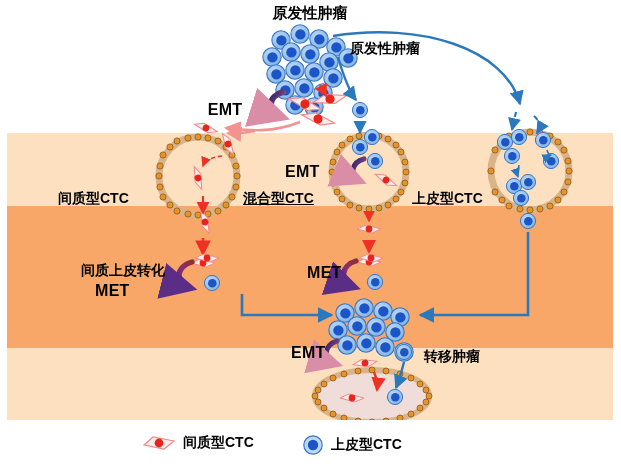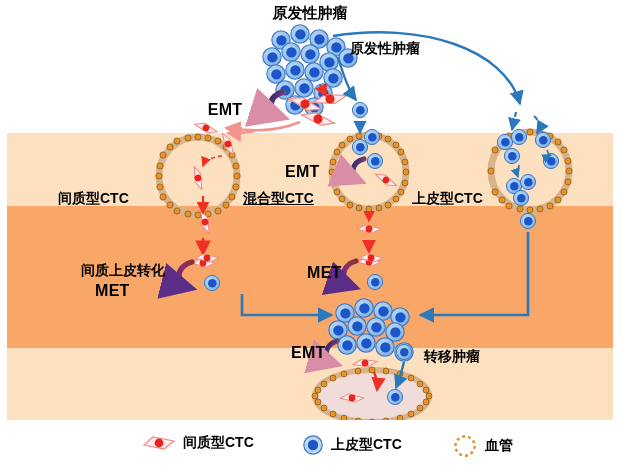--- a/index.html
+++ b/index.html
@@ -390,21 +390,15 @@
     </div>
 
     <div class="legend-item" style="left:302px;top:10px;">
       <svg width="22" height="22" viewBox="0 0 22 22">
         <circle cx="11" cy="11" r="9.2" fill="#bcd8f5" stroke="#3b78c4" stroke-width="1.2"></circle>
         <circle cx="11" cy="11" r="5.2" fill="#1b55c8"></circle>
       </svg>
       <span class="legend-text">上皮型CTC</span>
     </div>
 
-    <div class="legend-item" style="left:452px;top:10px;">
-      <svg width="26" height="24" viewBox="0 0 26 24">
-        <circle cx="13" cy="12" r="9.6" fill="none" stroke="#e8922a" stroke-width="2.6" stroke-dasharray="3 3"></circle>
-      </svg>
-      <span class="legend-text">血管</span>
-    </div>
 
   </div>
 </div>
 
 </body></html>

